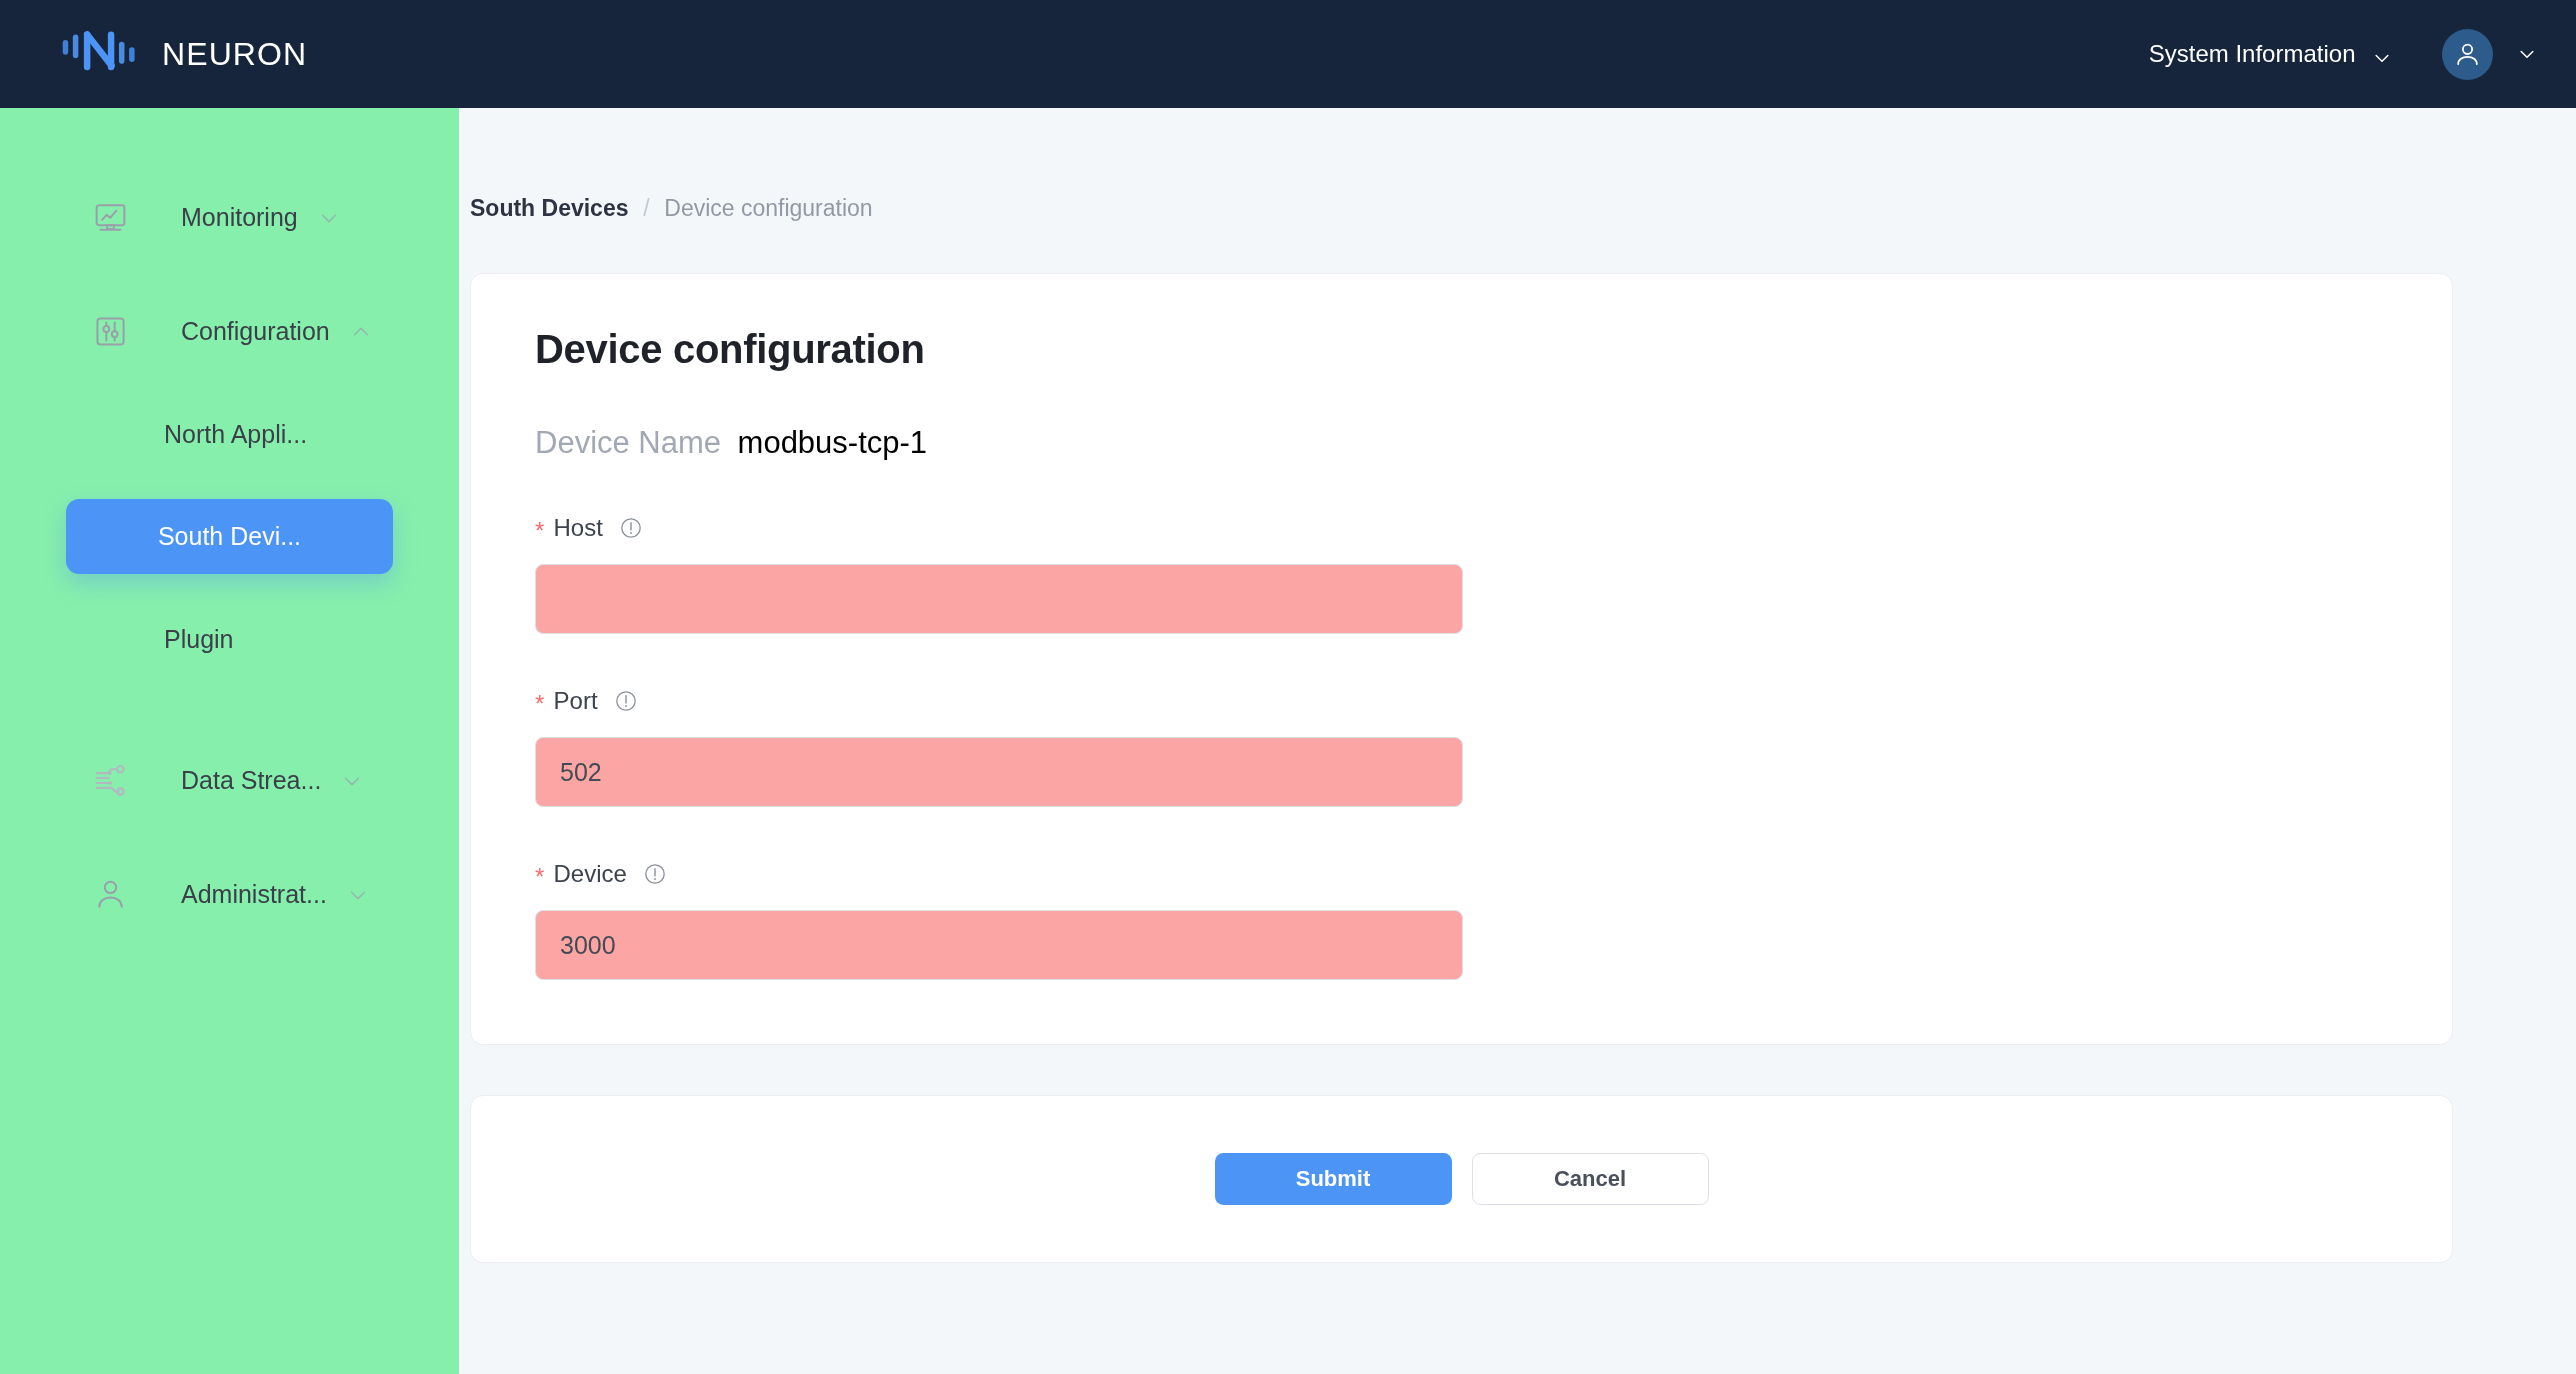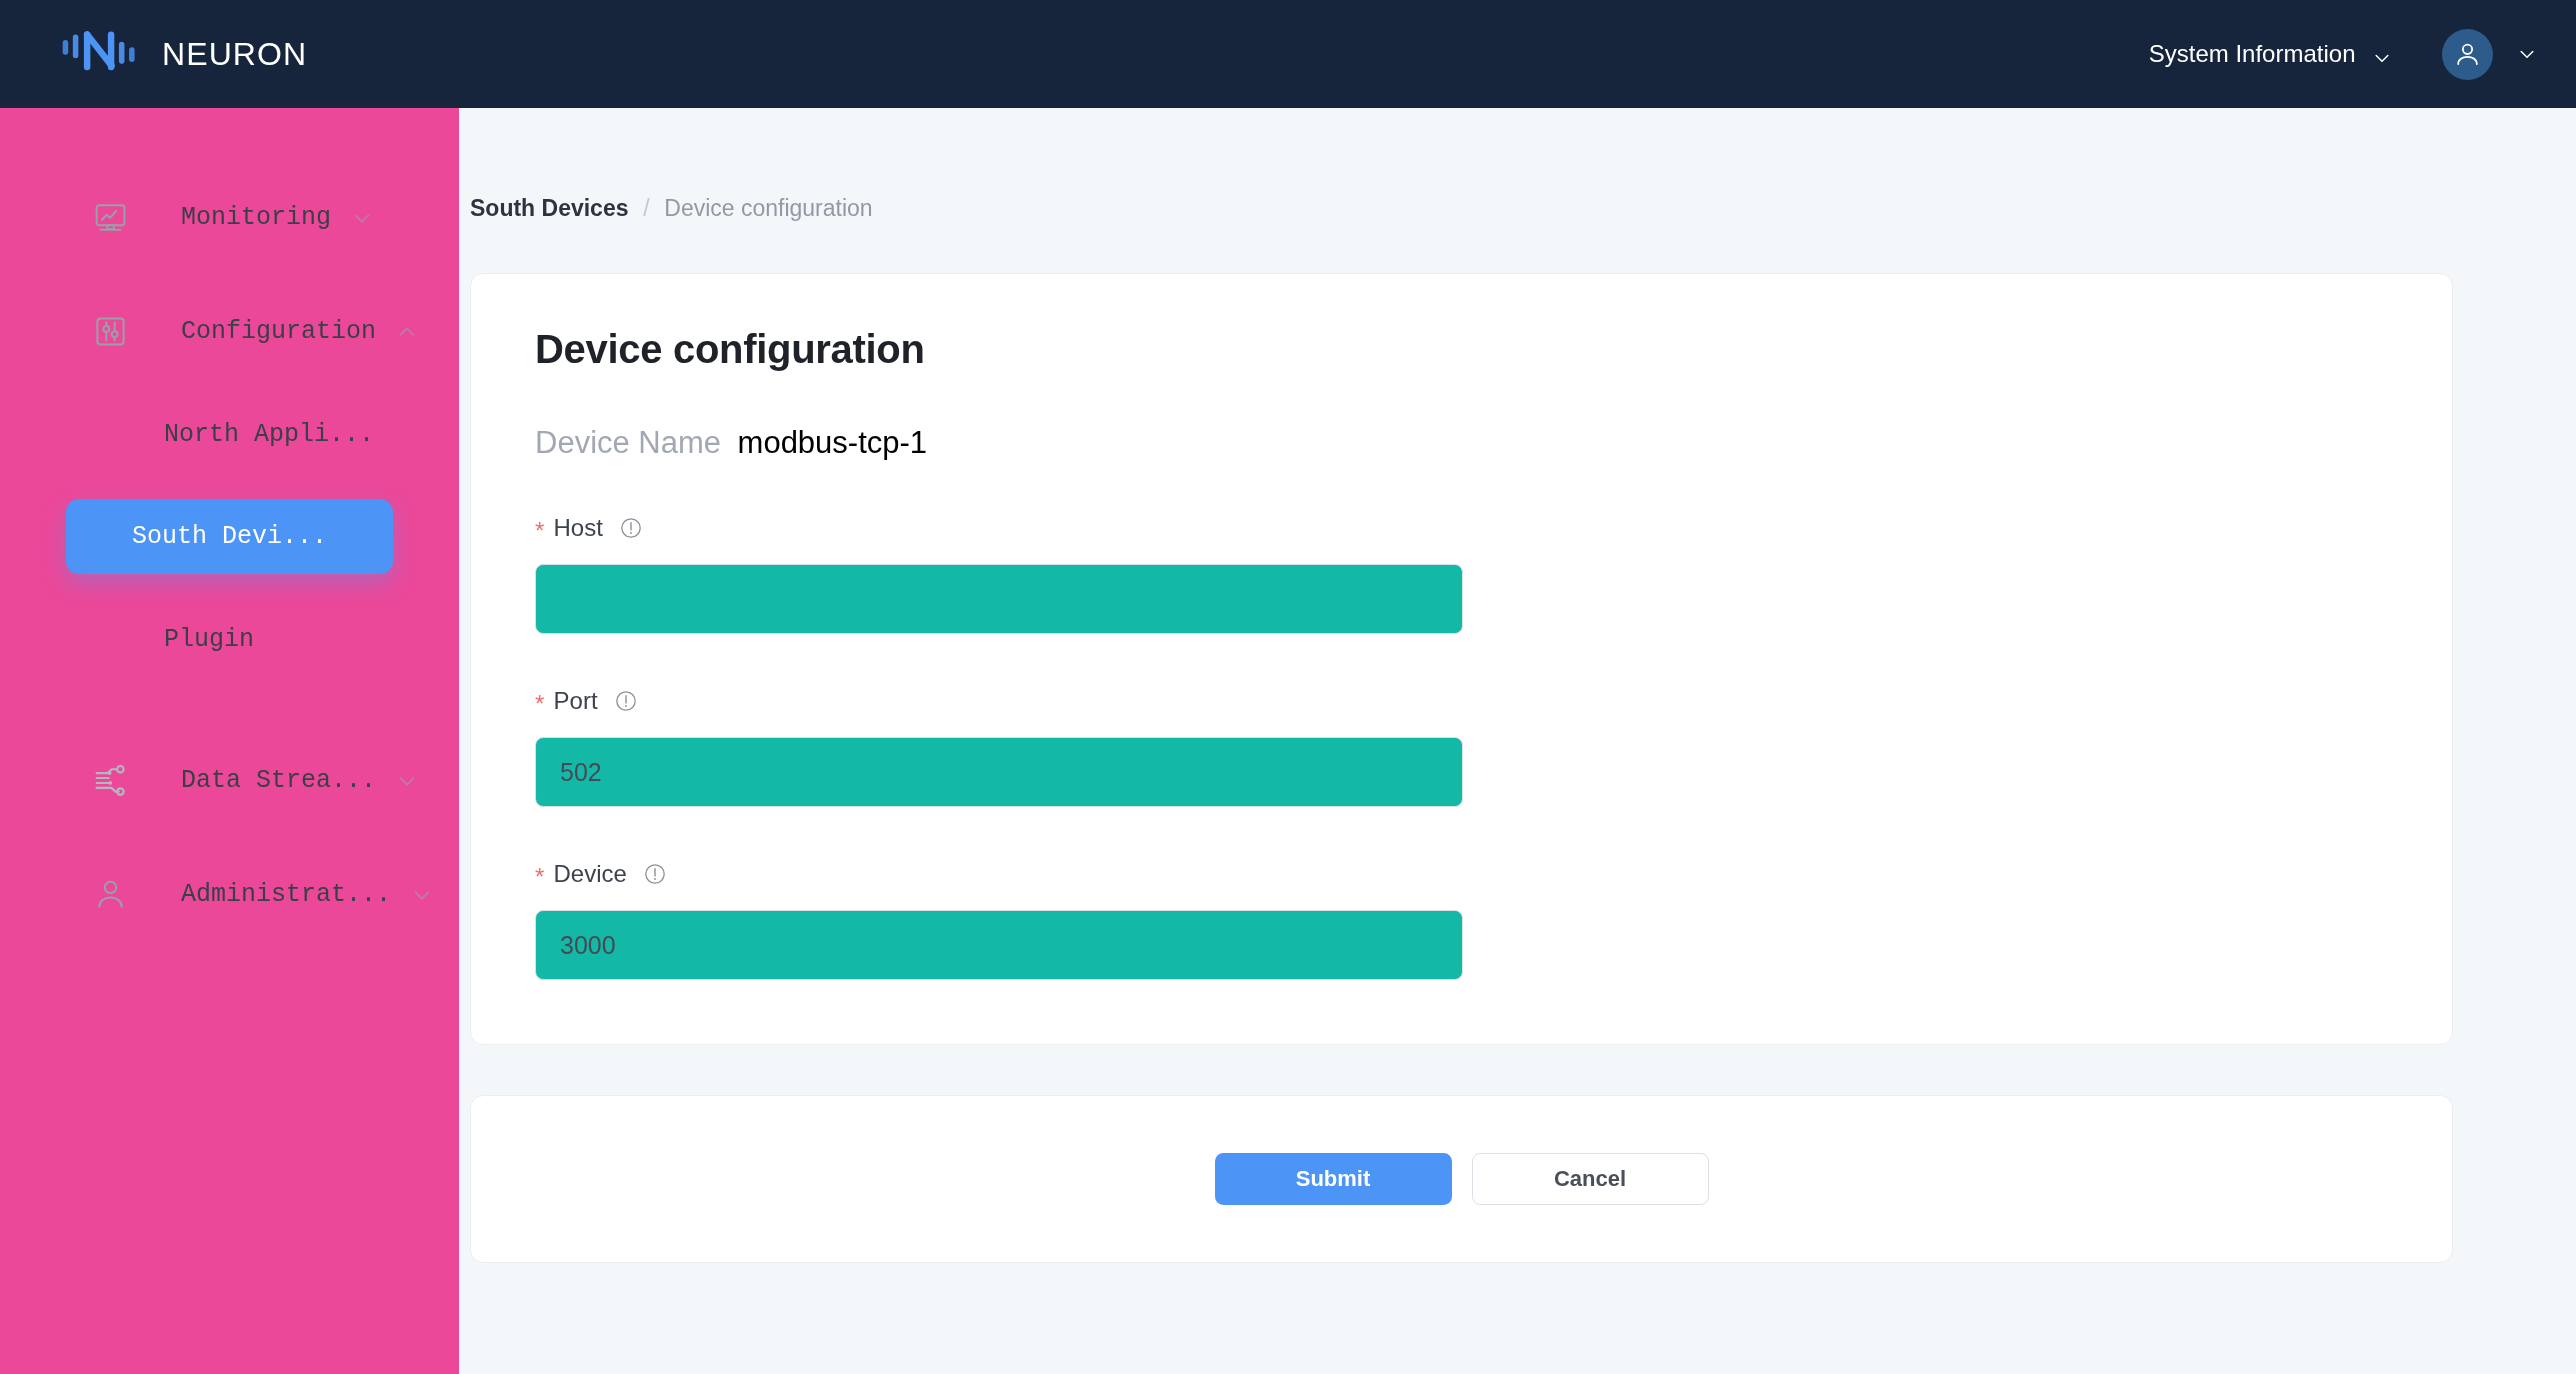--- a/index.html
+++ b/index.html
@@ -86,23 +86,22 @@
     justify-content: center;
   }
 
   
   .sidebar {
     position: absolute;
     top: 108px;
     left: 0;
     width: 459px;
     height: 1266px;
-    background: #ec4899;
+    background: #86efac;
     padding-top: 72px;
-    font-family: Liberation Mono, monospace;
   }
 
   .nav-item {
     height: 75px;
     display: flex;
     align-items: center;
     padding-left: 90px;
     cursor: pointer;
     position: relative;
   }
@@ -228,21 +227,21 @@
     align-items: center;
     justify-content: center;
     cursor: pointer;
   }
 
   .text-input {
     width: 928px;
     height: 70px;
     border: 0.9px solid #dcdfe6;
     border-radius: 8.3px;
-    background: #14b8a6;
+    background: #fca5a5;
     font-family: "Liberation Sans", sans-serif;
     font-size: 25px;
     color: #454b55;
     padding: 0 24px;
     outline: none;
   }
   .text-input::placeholder { color: #c3c7cf; }
 
   .card-footer {
     margin-top: 50px;

